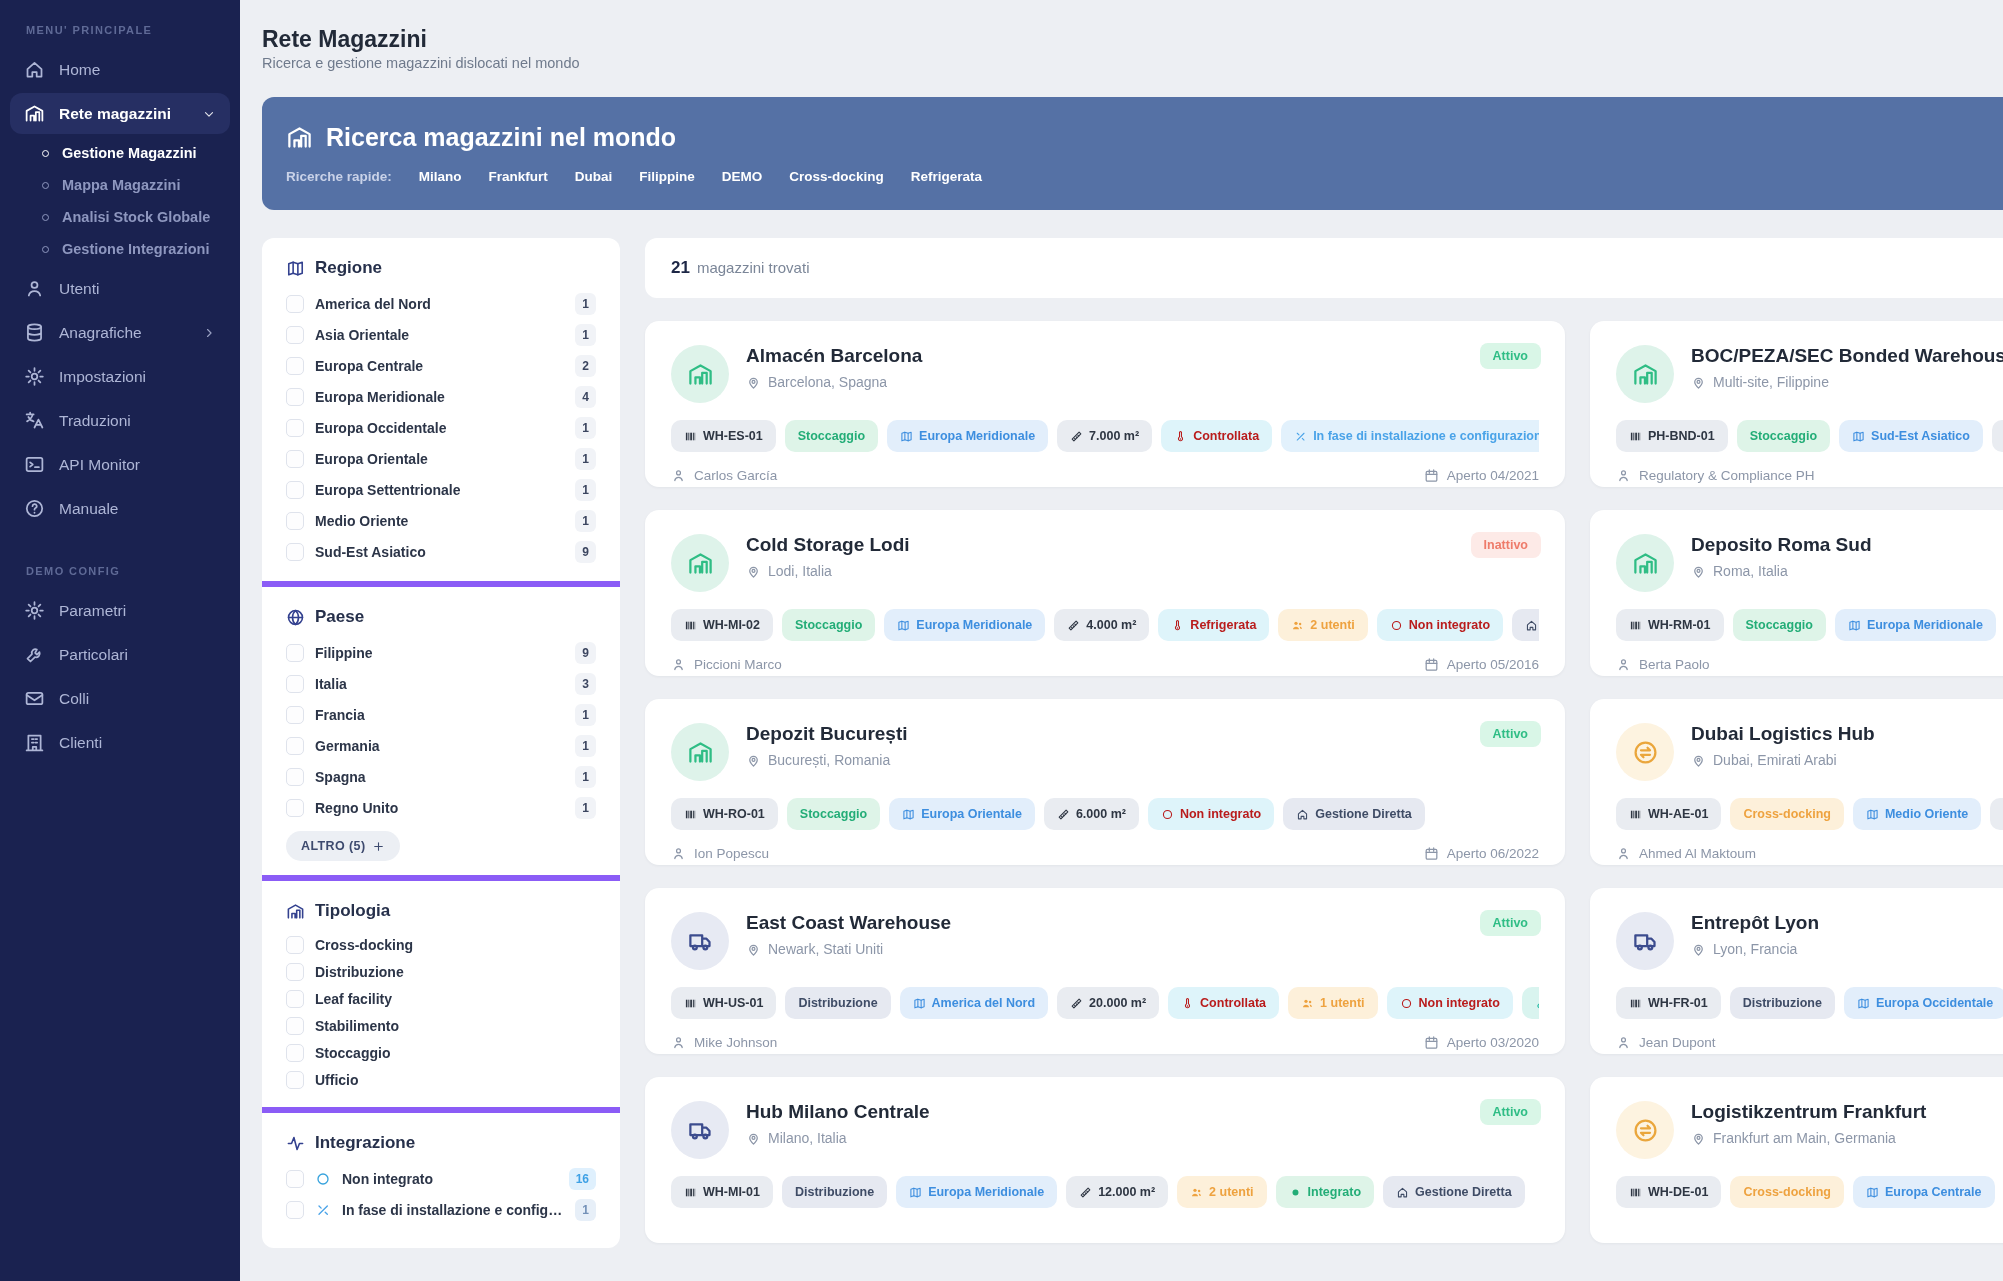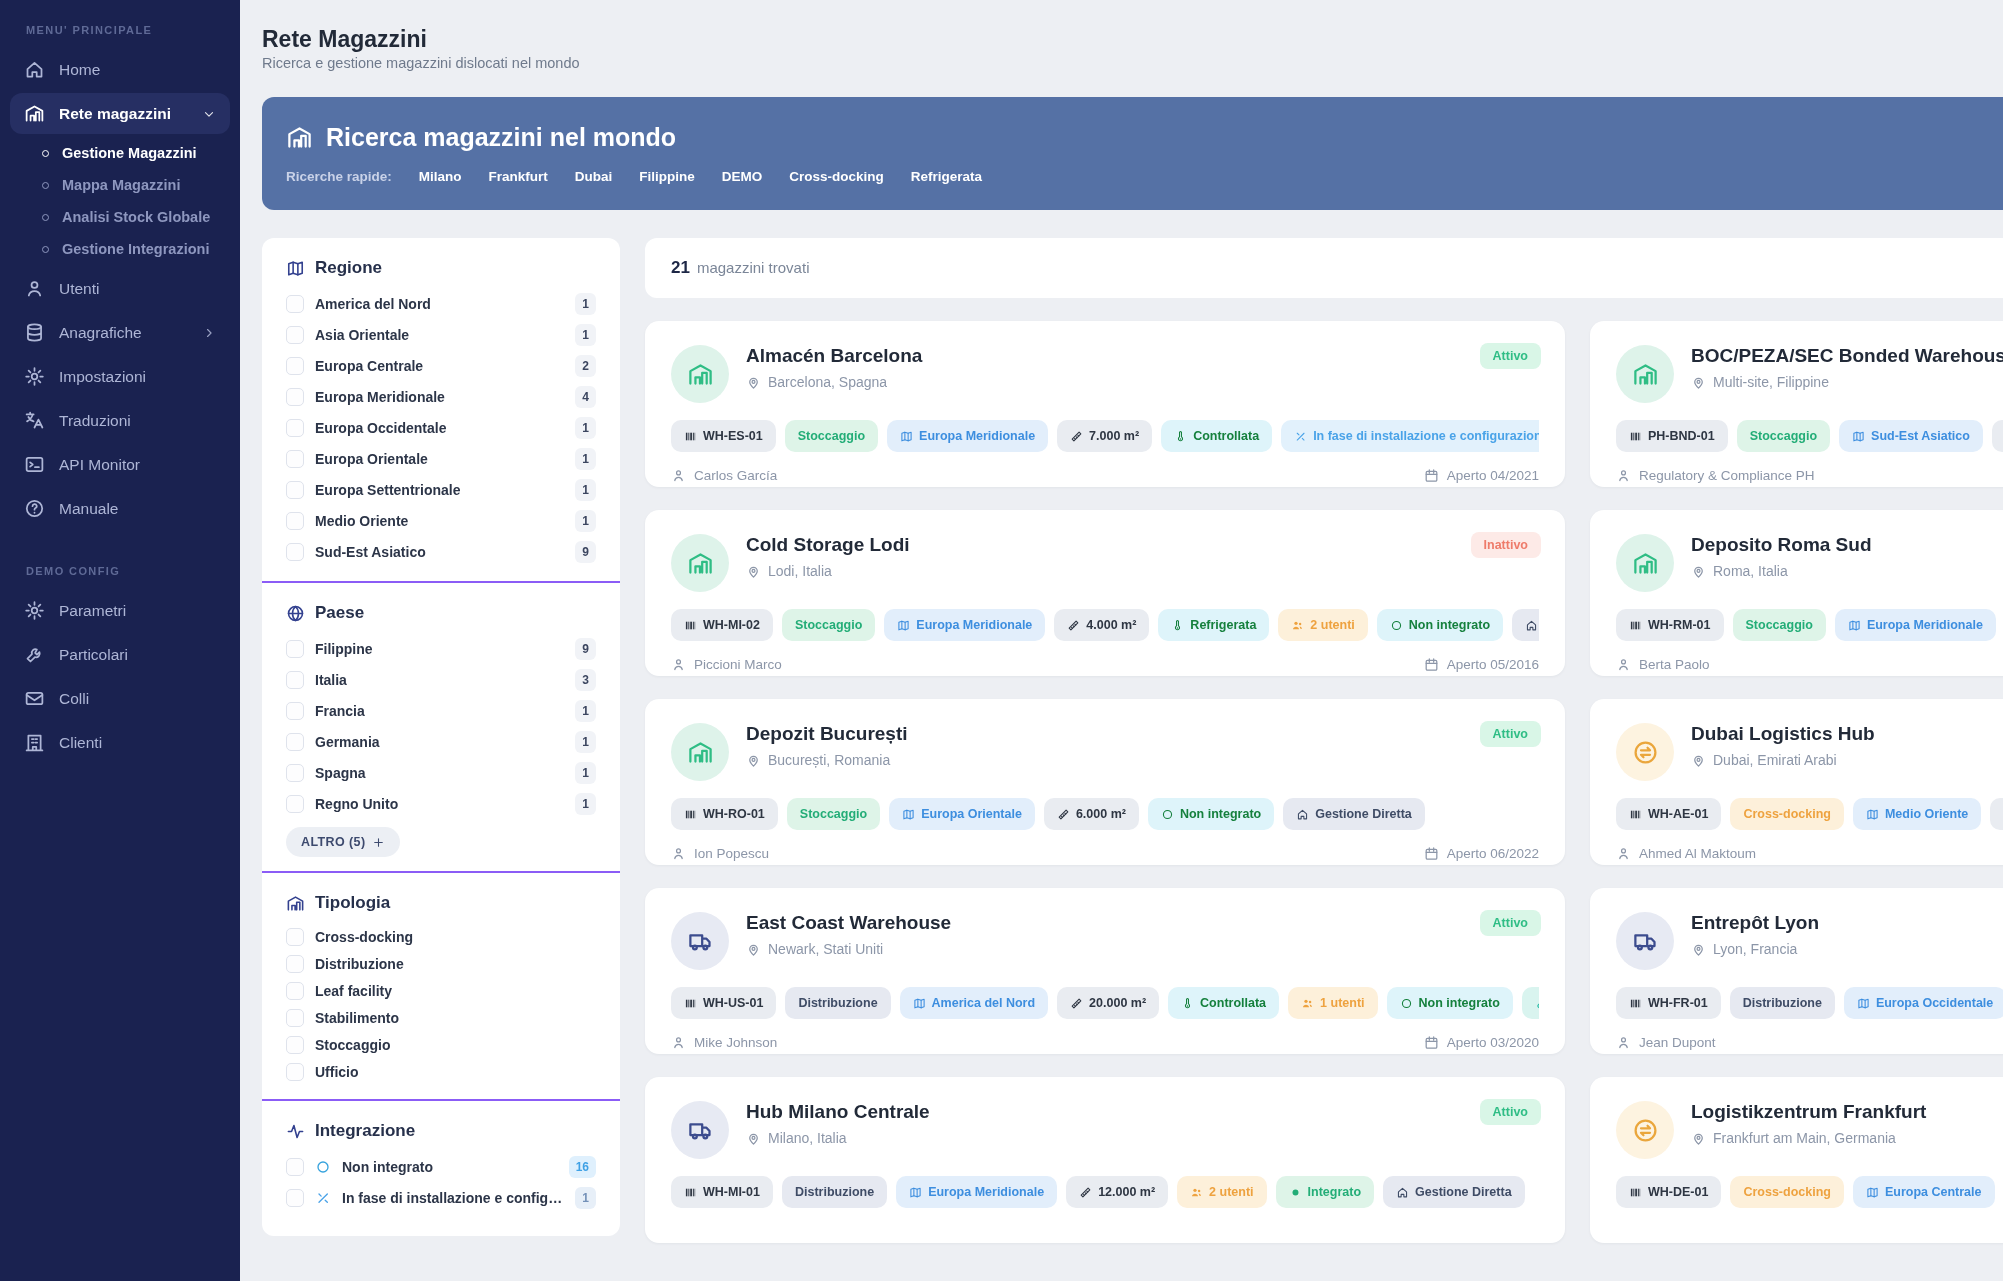--- a/index.html
+++ b/index.html
@@ -42,21 +42,21 @@
   .search-btn{margin-left:9px;width:134px;height:47px;border:none;border-radius:10px;background:var(--accent-orange);color:#fff;font-size:18px;font-weight:800;display:flex;align-items:center;justify-content:center;gap:9px;cursor:pointer;font-family:inherit}
   .search-btn .i{width:18px;height:18px}
   .quick{display:flex;align-items:center;gap:27px;margin-top:17px;font-size:13.5px}
   .quick-label{color:#c9d2e8;font-weight:600}
   .quick-chip{color:#fff;font-weight:800;cursor:pointer}
 
   .body-row{display:flex;gap:25px;margin-top:28px;align-items:flex-start}
 
   
   .filters{width:358px;min-width:358px;background:#fff;border-radius:12px;overflow:hidden}
-  .fsection{padding:20px 24px 14px;border-bottom:2px solid #8b5cf6}
+  .fsection{padding:20px 24px 14px;border-bottom:6px solid #8b5cf6}
   .fsection:last-child{border-bottom:none}
   .ftitle{display:flex;align-items:center;gap:10px;font-size:17px;font-weight:800;color:#26304b;margin-bottom:10px}
   .ftitle .i{width:19px;height:19px;color:#33418f}
   .frow{display:flex;align-items:center;gap:11px;padding:4.5px 0}
   .fcheck{width:18px;height:18px;border:1.5px solid #dfe3ec;border-radius:5px;background:#fdfdfe;flex-shrink:0;cursor:pointer}
   .fstat{width:16px;height:16px;flex-shrink:0}
   .flabel{font-size:14px;font-weight:600;color:#2c3548;white-space:nowrap;overflow:hidden;text-overflow:ellipsis}
   .fcount{margin-left:auto;min-width:15px;text-align:center;padding:4px 7px;border-radius:6px;background:#f1f3f7;color:#3c4660;font-size:12px;font-weight:700;flex-shrink:0}
   .fcount.b-blue{background:#dff0fd;color:#3fa1e5}
   .fcount.b-pale{background:#e7eff8;color:#7491b8}
@@ -85,21 +85,21 @@
   .tags{display:flex;gap:9px;margin-top:17px;white-space:nowrap;overflow:hidden}
   .tag{display:inline-flex;align-items:center;gap:6px;padding:16px 13px;height:29px;border-radius:10px;font-size:12.5px;font-weight:700;flex-shrink:0}
   .tag .i{width:13px;height:13px}
   .tag.code{background:#e9ecf1;color:#2e3643}
   .tag.size{background:#e9ecf1;color:#2e3643}
   .tag.green{background:#def4e8;color:#23ad77}
   .tag.gray{background:#e6e9f1;color:#3f4c66}
   .tag.orange{background:#fdf0da;color:#eea23f}
   .tag.blue{background:#e2eefb;color:#3d8edf}
   .tag.skyblue{background:#e2f1fc;color:#4aa3e8}
-  .tag.cyan{background:#def4fa;color:#15803d}
+  .tag.cyan{background:#def4fa;color:#b91c1c}
   .tag.teal{background:#d9f4ef;color:#17b8a0}
   .card-foot{display:flex;align-items:center;justify-content:space-between;margin-top:16px;color:#8c96a8;font-size:13.5px;font-weight:500}
   .foot-side{display:flex;align-items:center;gap:8px}
   .card-foot .i{width:15px;height:15px}
   .i{display:inline-flex}
   .i svg{width:100%;height:100%}
 </style>
 </head>
 <body>
 

